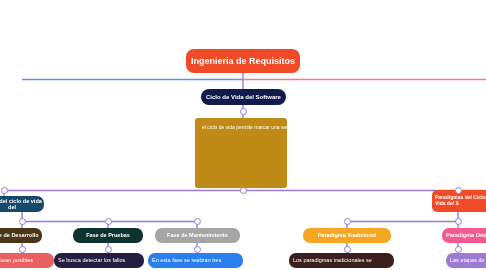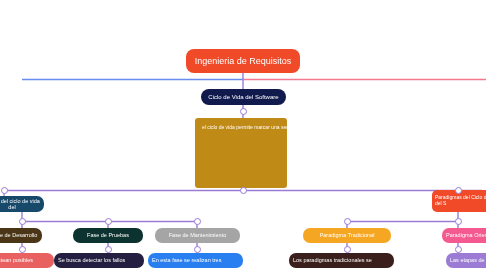--- a/index.html
+++ b/index.html
@@ -25,21 +25,21 @@
     height: 270px;
   }
   .node {
     position: absolute;
     box-sizing: border-box;
     display: flex;
     align-items: center;
     justify-content: center;
     text-align: center;
     color: #ffffff;
-    font-weight: normal;
+    font-weight: bold;
     line-height: 1.15;
     border-radius: 7px;
     white-space: nowrap;
     overflow: hidden;
   }
   .node.wrap {
     white-space: normal;
     overflow: hidden;
   }
   .node.para {

